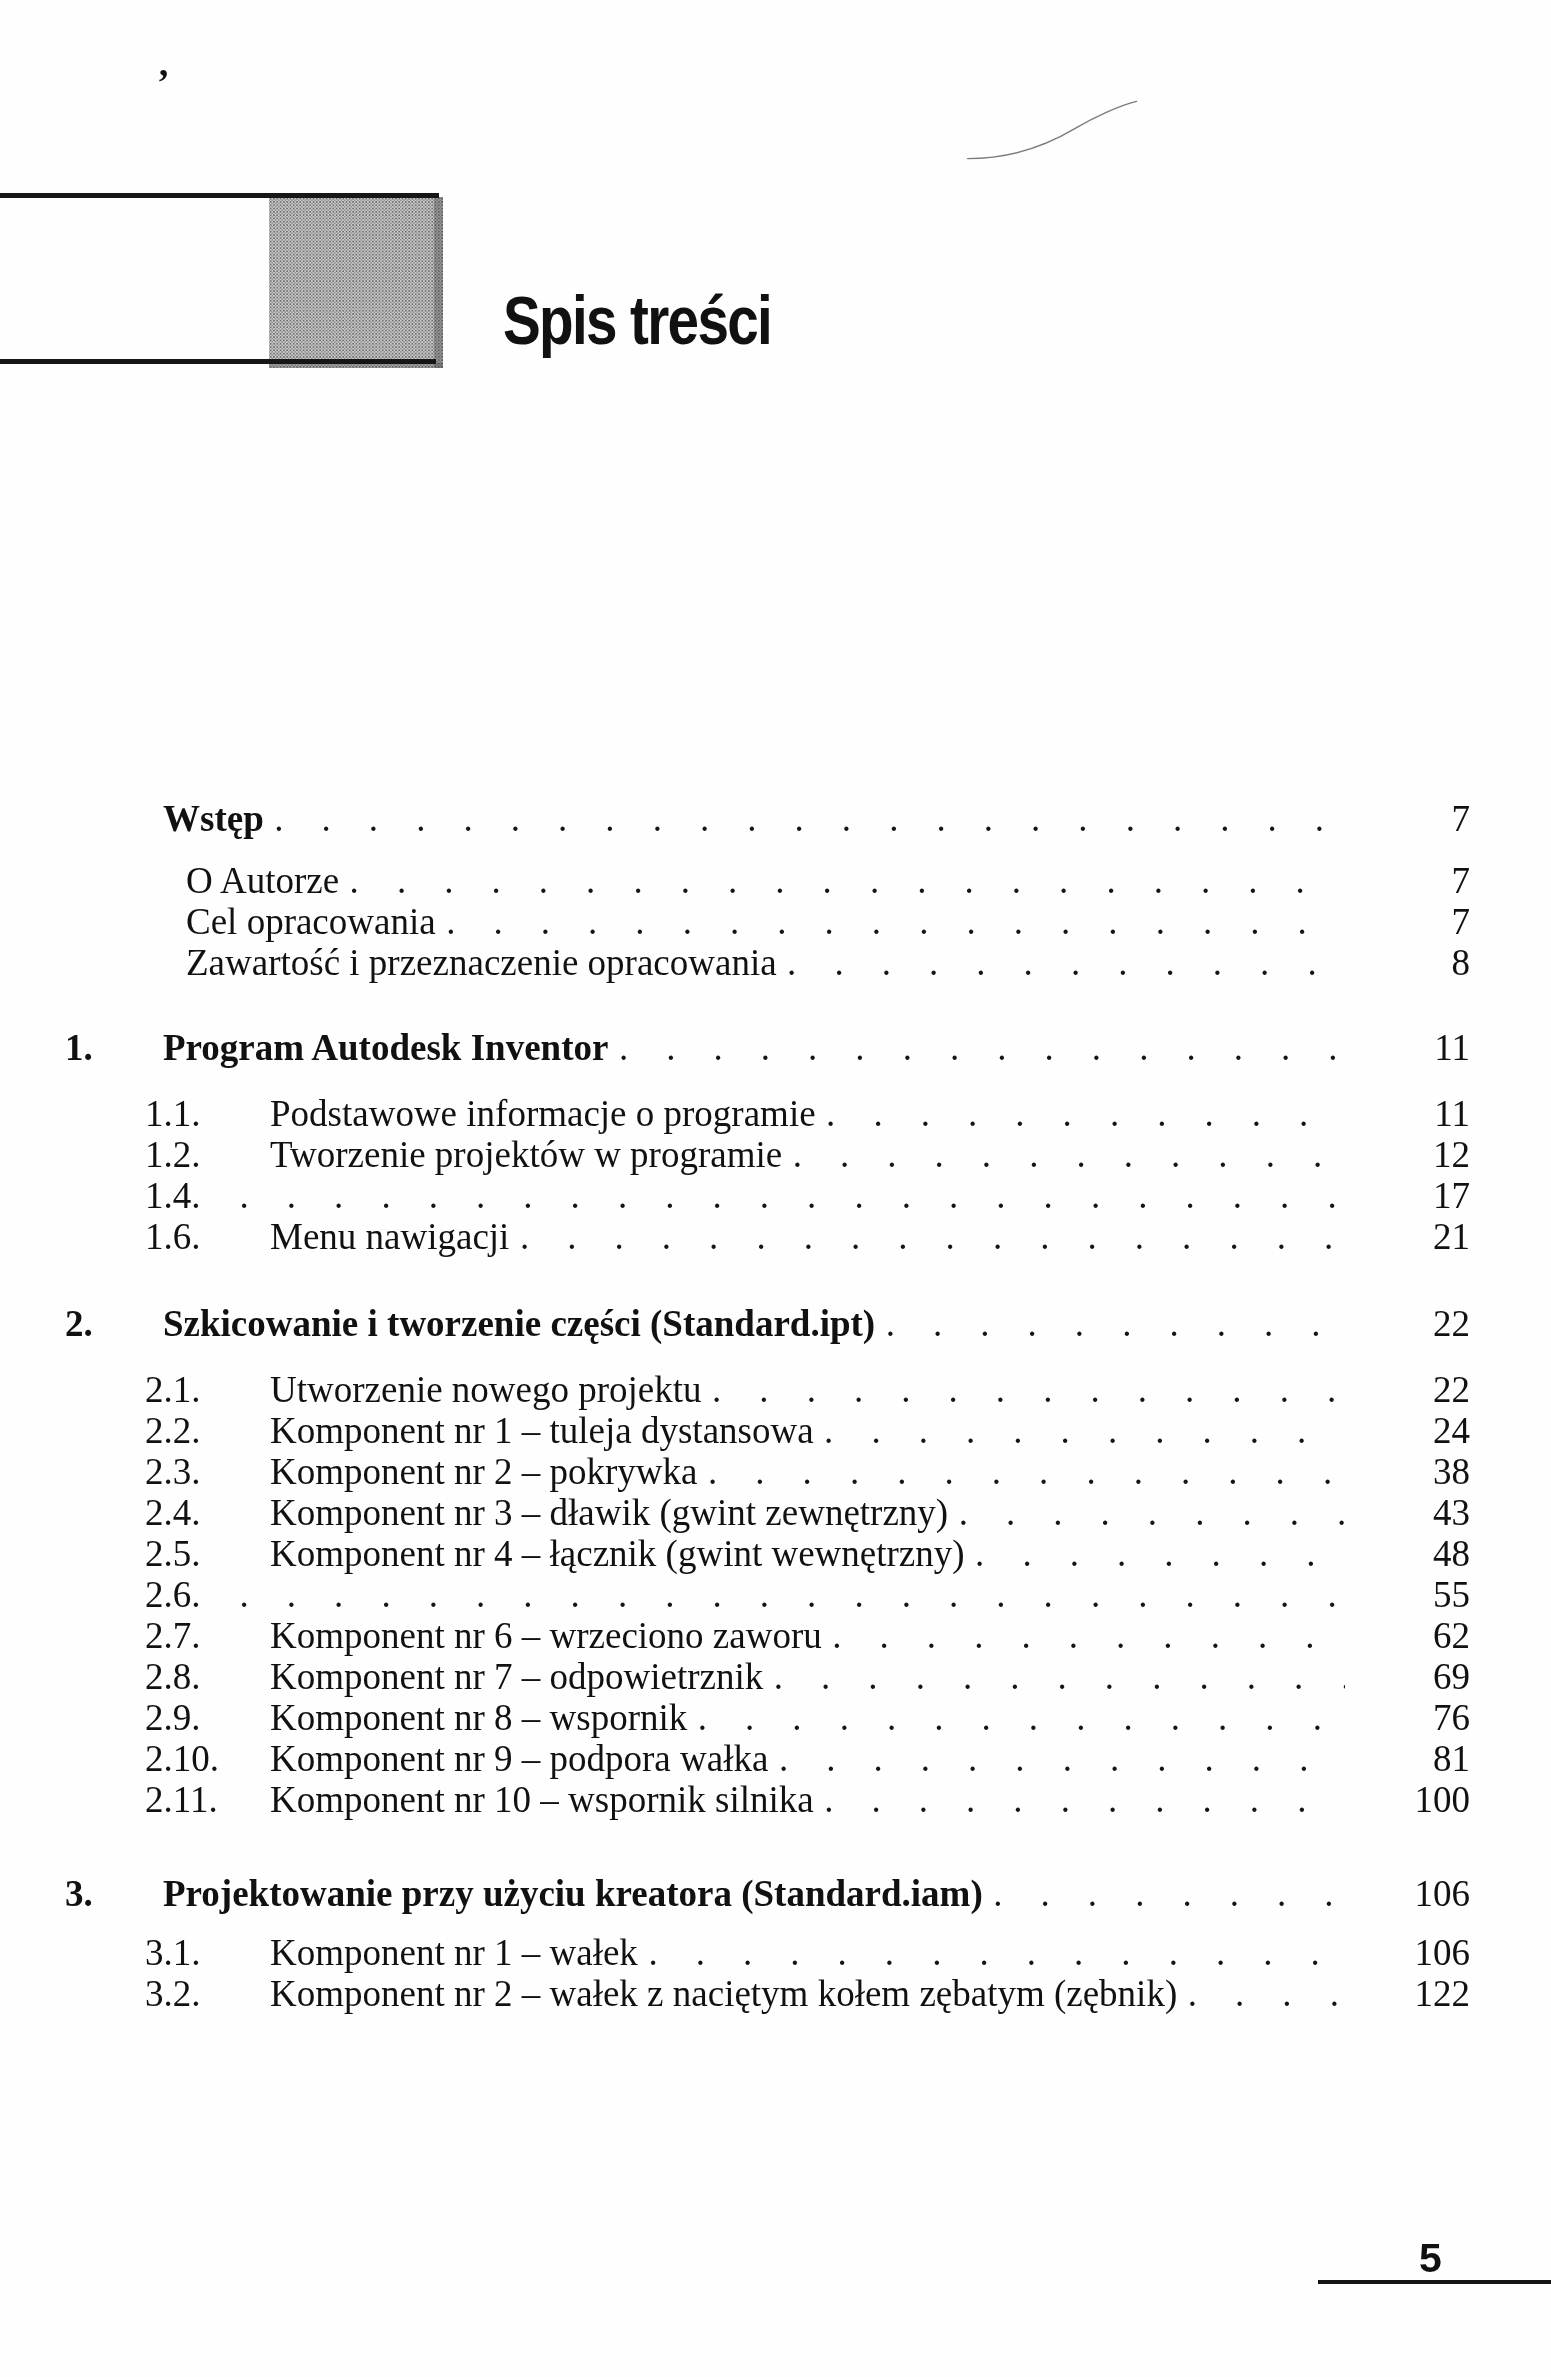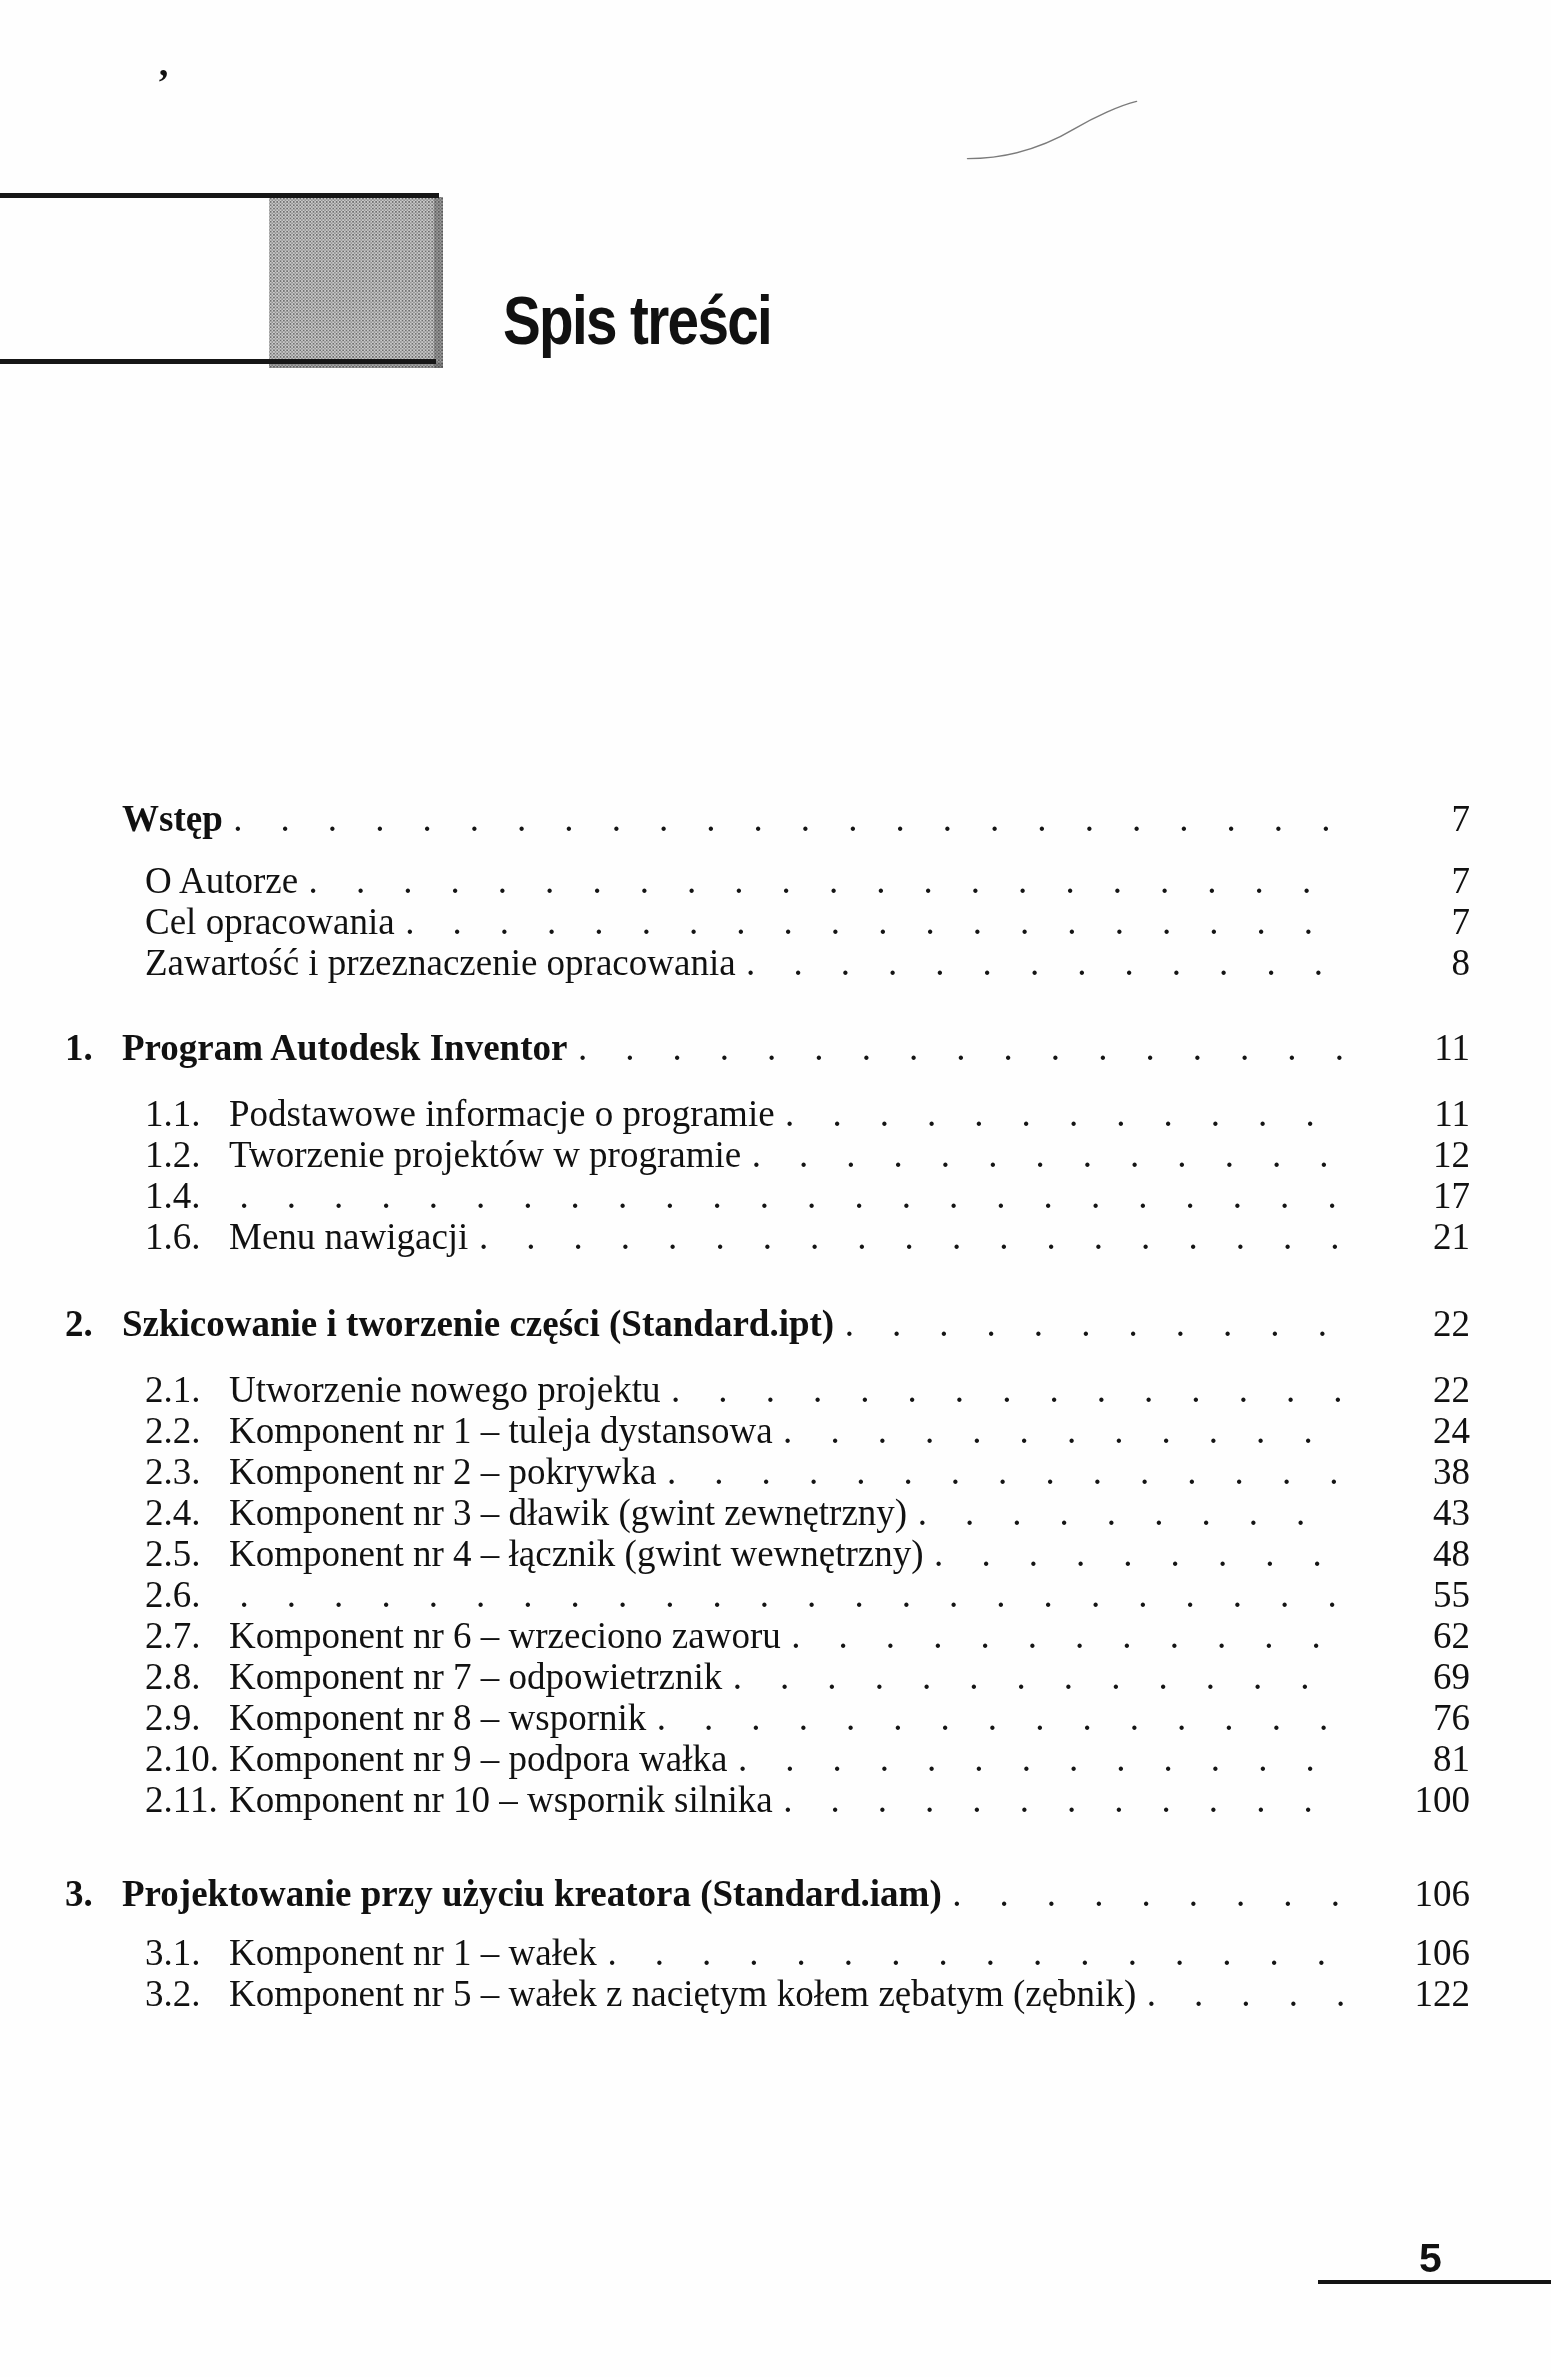--- a/index.html
+++ b/index.html
@@ -40,21 +40,21 @@
     font-size:37px;line-height:41px;
   }
   .row{display:flex;align-items:baseline;height:41px;white-space:nowrap;}
   .row .num{flex:0 0 auto;}
   .row.heading .num{width:57px;}
   .row.sub{padding-left:80px;}
   .row.sub .num{width:84px;}
   .row.front{padding-left:80px;}
   .row.intro{padding-left:57px;}
   .row.bold .num,.row.bold .label{font-weight:bold;}
-  .label{flex:0 0 auto;}
+  .label{flex:0 0 auto;margin-left:41px;}
   .leader{
     flex:1 1 auto;overflow:hidden;white-space:nowrap;
     margin:0 17px 0 10.5px;min-width:0;
   }
   .leader::after{
     content:". . . . . . . . . . . . . . . . . . . . . . . . . . . . . . . . . . . . . . . . . . . . . . . . . . . . . . . . . . . . . . . . . . . .";
     letter-spacing:14.4px;color:#141414;
   }
   .pageno{flex:0 0 108px;text-align:right;}
   
@@ -218,21 +218,21 @@
     <span class="pageno">106</span>
   </div>
   <div class="row sub m-s3">
     <span class="num">3.1.</span>
     <span class="label">Komponent nr 1 – wałek</span>
     <span class="leader"></span>
     <span class="pageno">106</span>
   </div>
   <div class="row sub">
     <span class="num">3.2.</span>
-    <span class="label">Komponent nr 5 – wałek z naciętym kołem zębatym (zębnik)</span>
+    <span class="label">Komponent nr 2 – wałek z naciętym kołem zębatym (zębnik)</span>
     <span class="leader"></span>
     <span class="pageno">122</span>
   </div>
 
 </div>
 
 <div class="footer-page">5</div>
 <div class="footer-rule"></div>
 
 

